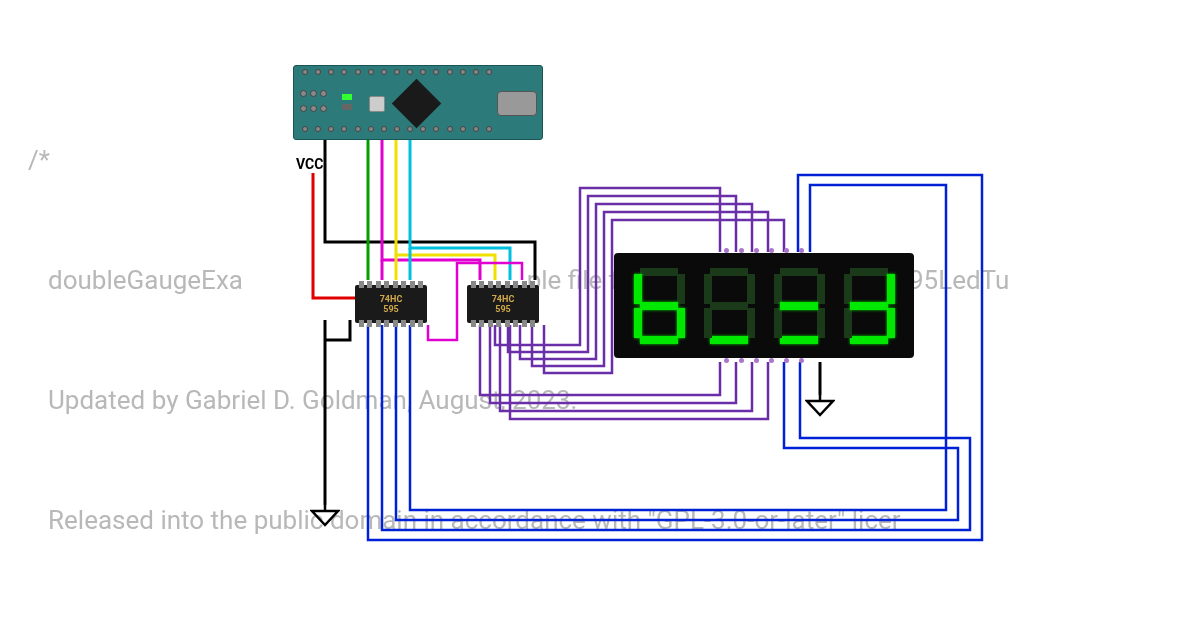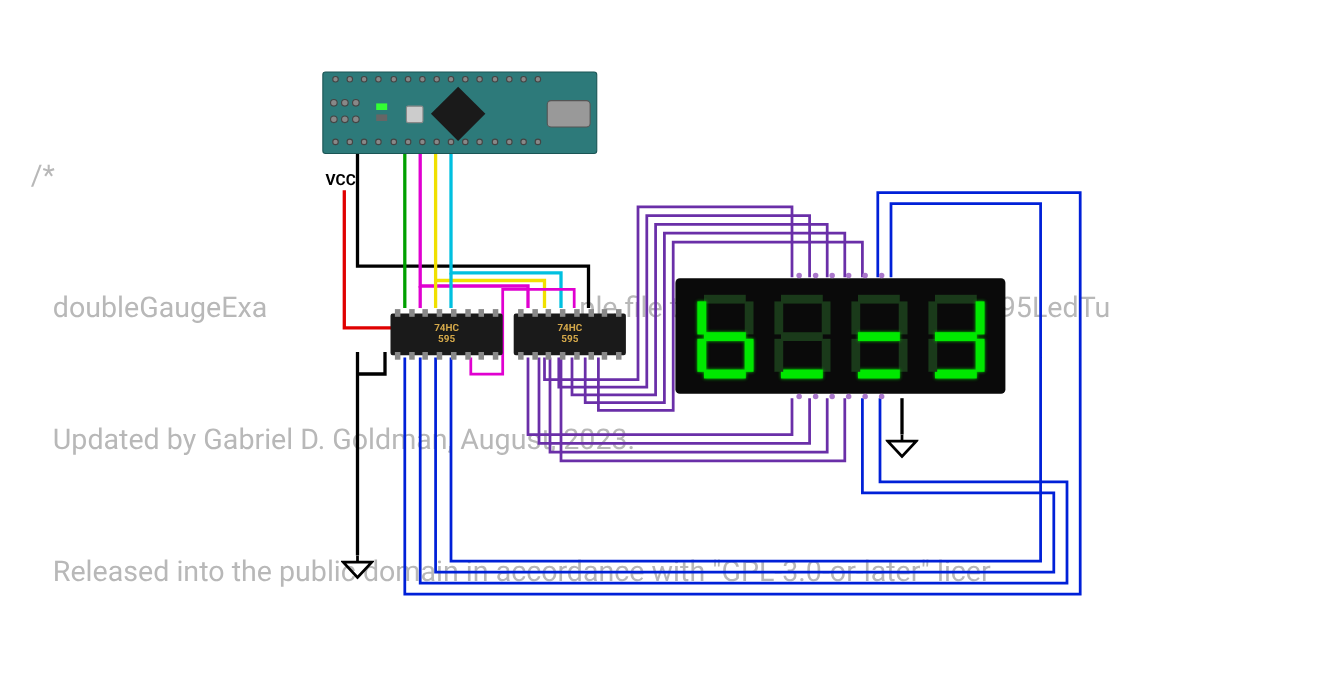--- a/index.html
+++ b/index.html
@@ -117,21 +117,21 @@
       display: grid;
       grid-template-columns: repeat(3, 1fr);
       grid-template-rows: repeat(2, 1fr);
       gap: 2px;
     }
     .arduino-icp .pin { width: 7px; height: 7px; }
     
     
     .chip {
       position: absolute;
-      width: 102px;
+      width: 72px;
       height: 38px;
       background: #1a1a1a;
       border-radius: 2px;
     }
     .chip-label {
       position: absolute;
       top: 50%;
       left: 50%;
       transform: translate(-50%, -50%);
       color: #d4a84a;

